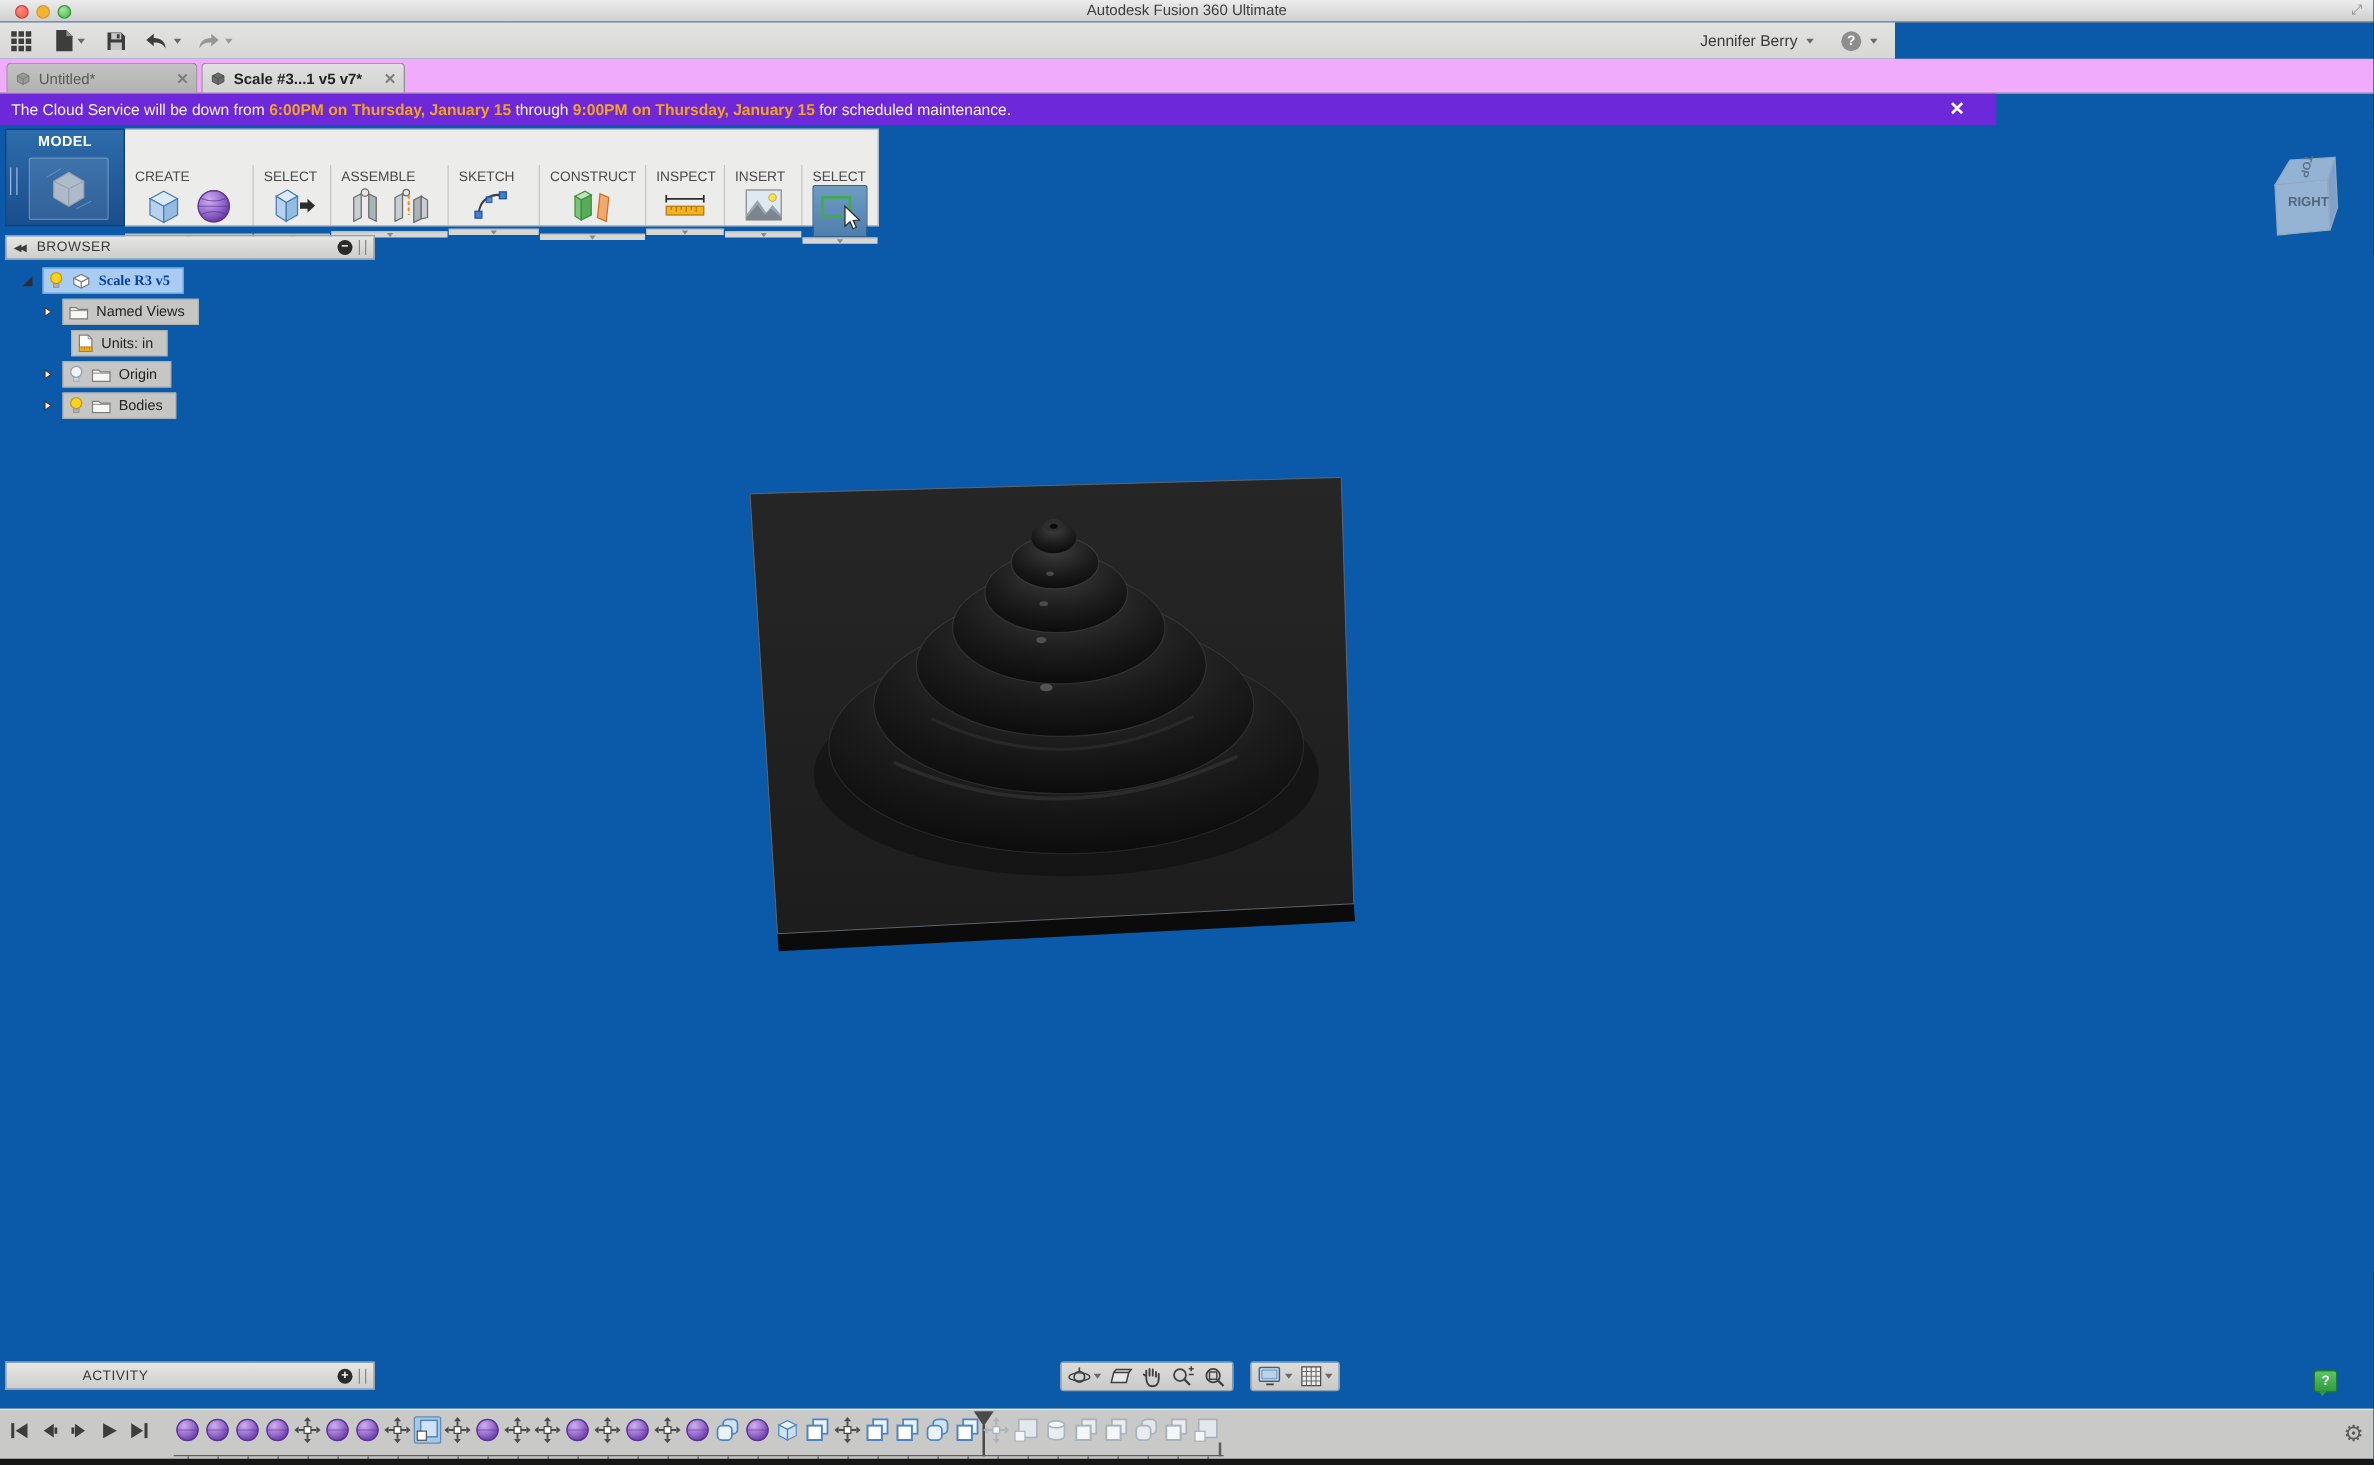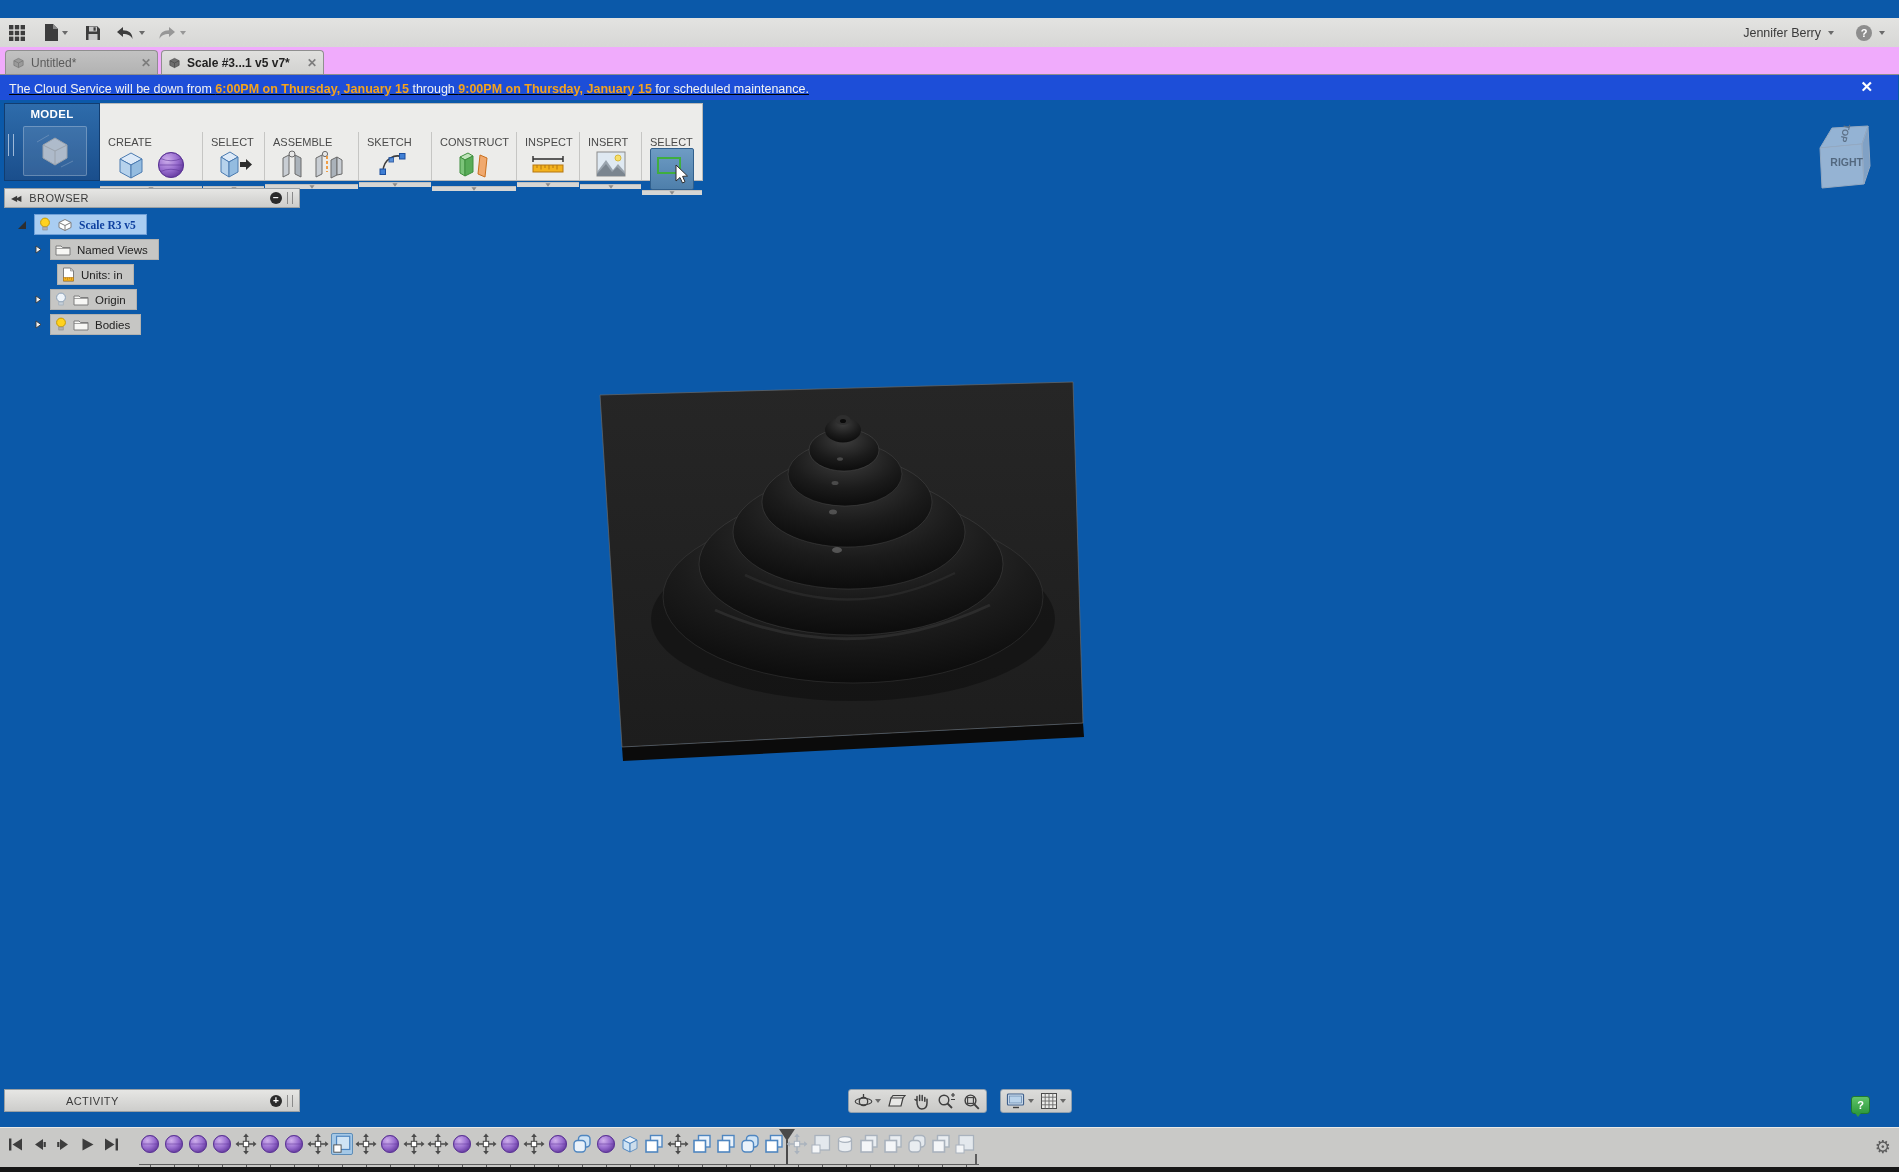--- a/index.html
+++ b/index.html
@@ -6,36 +6,36 @@
   #screen{position:relative;width:1899px;height:1172px;font-family:"Liberation Sans",sans-serif;overflow:hidden;background:#0b59a9;-webkit-font-smoothing:antialiased;}
   
   .titlebar{position:absolute;left:0;top:0;width:1899px;height:17px;background:linear-gradient(#ececec,#cfcfcf);border-bottom:1px solid #9a9a9a;}
   .tl-dot{position:absolute;top:4px;width:9px;height:9px;border-radius:50%;}
   .tl-red{left:12px;background:radial-gradient(circle at 35% 30%,#ff8a80,#f25648);border:1px solid #ce3f36;}
   .tl-yellow{left:29px;background:radial-gradient(circle at 35% 30%,#ffe08a,#f6b233;);border:1px solid #d59b23;background-color:#f6b233;}
   .tl-green{left:46px;background:radial-gradient(circle at 35% 30%,#a8e8a0,#46b545);border:1px solid #35963a;}
   .win-title{position:absolute;left:0;right:0;top:1px;text-align:center;font-size:12px;color:#3c3c3c;}
   .expand-ic{position:absolute;right:6px;top:2px;width:12px;height:12px;color:#8a8a8a;font-size:11px;line-height:12px;}
   
-  .toolbar{position:absolute;left:0;top:18px;width:1899px;height:29px;background:linear-gradient(#e3e3e1,#d7d7d5);border-bottom:1px solid #a8a8a6;}
+  .toolbar{position:absolute;left:0;top:18px;width:1516px;height:29px;background:linear-gradient(#e3e3e1,#d7d7d5);border-bottom:1px solid #a8a8a6;}
   .tb-ic{position:absolute;top:5px;height:19px;display:flex;align-items:center;}
   .varrow{width:0;height:0;border-left:3.5px solid transparent;border-right:3.5px solid transparent;border-top:4px solid #6a6a6a;display:inline-block;}
   .tb-right{position:absolute;right:14px;top:0;height:29px;display:flex;align-items:center;gap:7px;}
   .user-name{font-size:12.5px;color:#3a3a3a;}
   .help-circle{width:16px;height:16px;border-radius:50%;background:#8d8d8d;color:#fff;font-size:11px;font-weight:bold;text-align:center;line-height:16px;}
   
   .tabbar{position:absolute;left:0;top:47px;width:1899px;height:27px;background:#f0abfc;border-bottom:1px solid #8d8d8d;}
   .tab{position:absolute;top:3px;height:24px;border:1px solid #8f8f8f;border-bottom:none;border-radius:4px 4px 0 0;display:flex;align-items:center;padding:0 6px;box-sizing:border-box;}
   .tab-inactive{left:5px;width:153px;background:linear-gradient(#c2c2c2,#b2b2b2);}
   .tab-active{left:161px;width:163px;background:linear-gradient(#e0e0de,#d2d2d0);}
   .tab-label{font-size:12px;color:#5a5a5a;flex:1;margin-left:6px;white-space:nowrap;overflow:hidden;}
   .tab-active .tab-label{color:#222;font-weight:bold;}
   .tab-x{color:#7d7d7d;font-size:12px;font-weight:bold;margin-left:4px;}
   
-  .banner{position:absolute;left:0;top:75px;width:1898px;height:25px;background:#1d4ed8;display:flex;align-items:center;padding-left:9px;box-sizing:border-box;text-decoration:underline;}
+  .banner{position:absolute;left:0;top:75px;width:1597px;height:25px;background:#6d28d9;display:flex;align-items:center;padding-left:9px;box-sizing:border-box;}
   .banner .seg{font-size:12.5px;color:#f2f2f2;white-space:pre;}
   .banner .seg.hl{color:#f5a31c;font-weight:bold;}
   .banner-x{position:absolute;right:25px;top:3px;color:#fff;font-size:15px;font-weight:bold;}
   
   .viewport{position:absolute;left:0;top:100px;width:1899px;height:1027px;background:#0b59a9;}
   
   .ribbon{position:absolute;left:4px;top:3px;height:78px;display:flex;}
   .model-block{width:96px;height:78px;background:linear-gradient(#2e6cab,#1a4e8c);border:1px solid #123d70;box-sizing:border-box;position:relative;}
   .model-label{color:#fff;font-size:11.5px;font-weight:bold;text-align:center;margin-top:4px;letter-spacing:.3px;}
   .model-grip{position:absolute;left:3px;top:30px;width:4px;height:22px;border-left:1px solid #9db8d8;border-right:1px solid #9db8d8;}
@@ -110,20 +110,27 @@
     </radialGradient>
     <linearGradient id="gradPlate" x1="0" y1="0" x2="0" y2="1">
       <stop offset="0%" stop-color="#262626"></stop>
         <stop offset="100%" stop-color="#1d1d1d"></stop>
     </linearGradient>
   </defs>
 </svg>
 
 <div id="screen">
 
+  <div class="titlebar">
+    <div class="tl-dot tl-red"></div>
+    <div class="tl-dot tl-yellow"></div>
+    <div class="tl-dot tl-green"></div>
+    <div class="win-title">Autodesk Fusion 360 Ultimate</div>
+    <div class="expand-ic">⤢</div>
+  </div>
 
   <div class="toolbar">
     <div class="tb-ic" style="left:8px">
       <svg width="18" height="18" viewBox="0 0 18 18">
           <g fill="#3d3d3d">
             <rect x="1" y="1" width="4.4" height="4.4"></rect>
             <rect x="6.8" y="1" width="4.4" height="4.4"></rect>
             <rect x="12.6" y="1" width="4.4" height="4.4"></rect>
             <rect x="1" y="6.8" width="4.4" height="4.4"></rect>
             <rect x="6.8" y="6.8" width="4.4" height="4.4"></rect>

